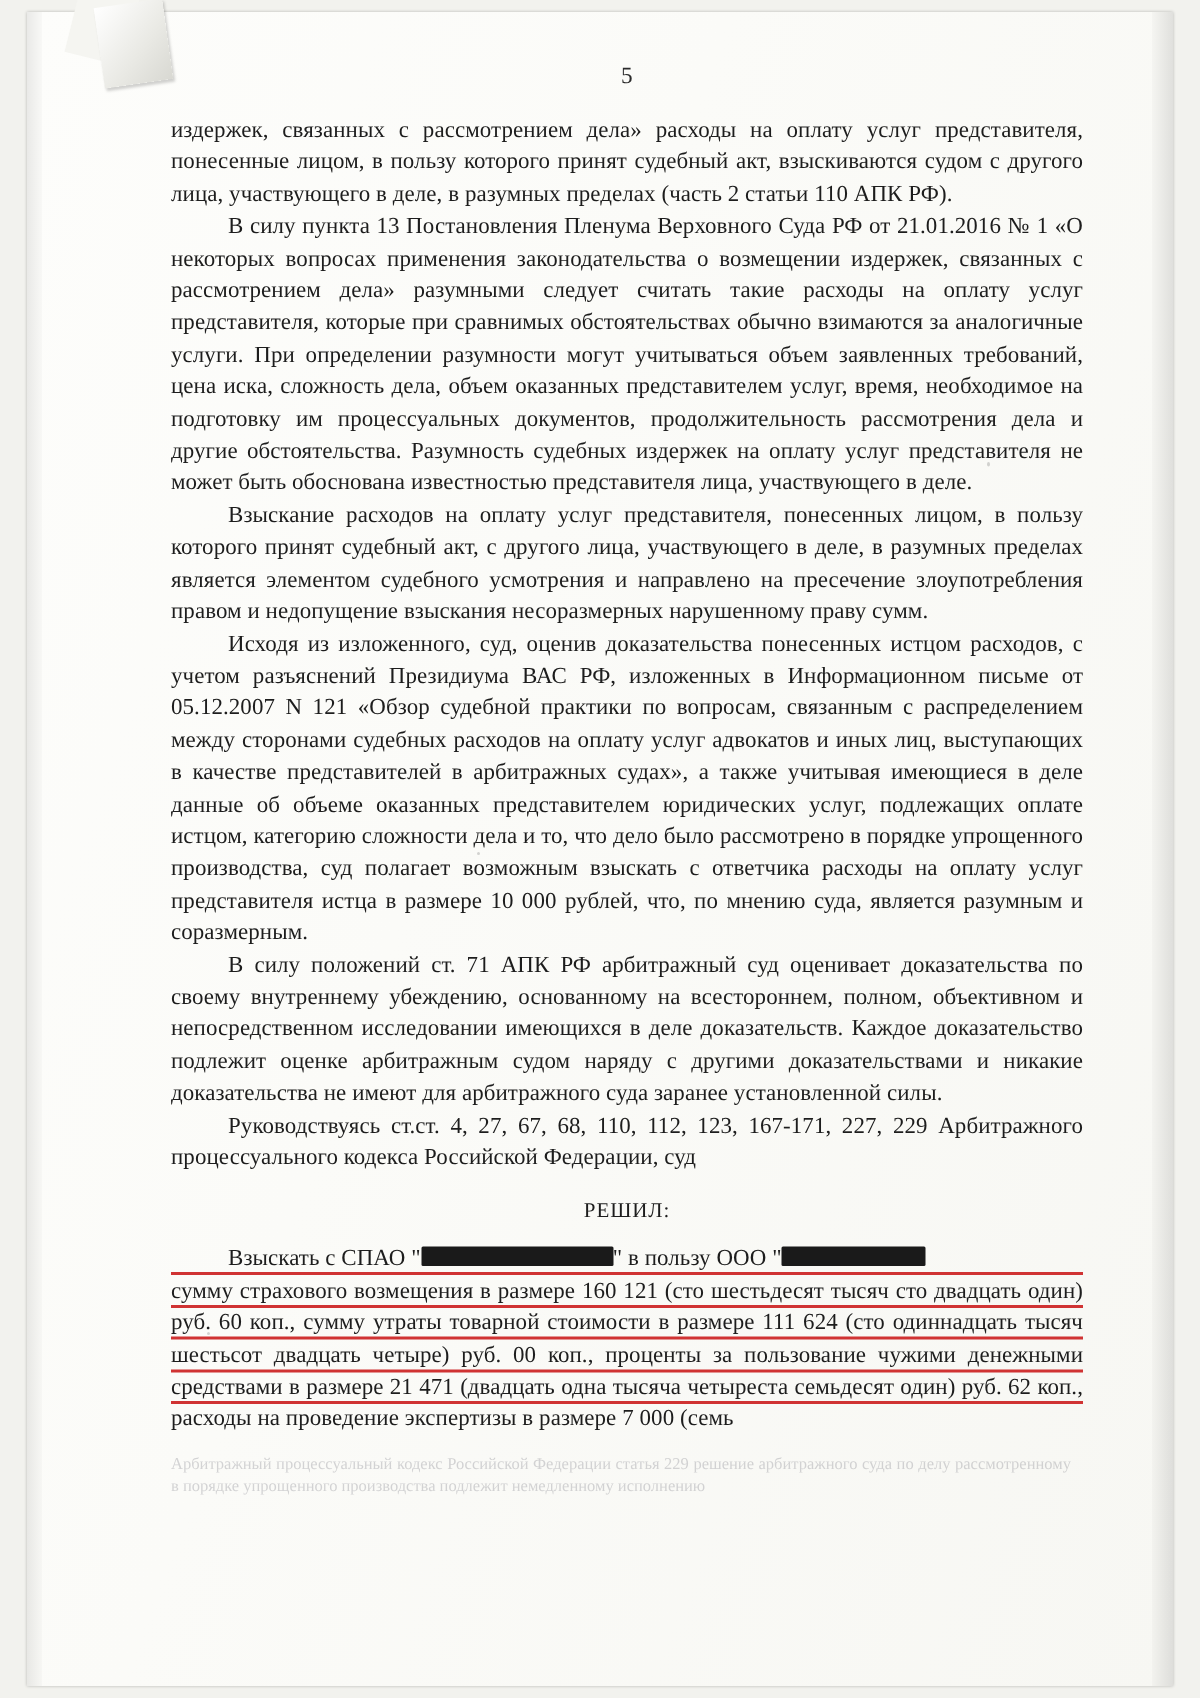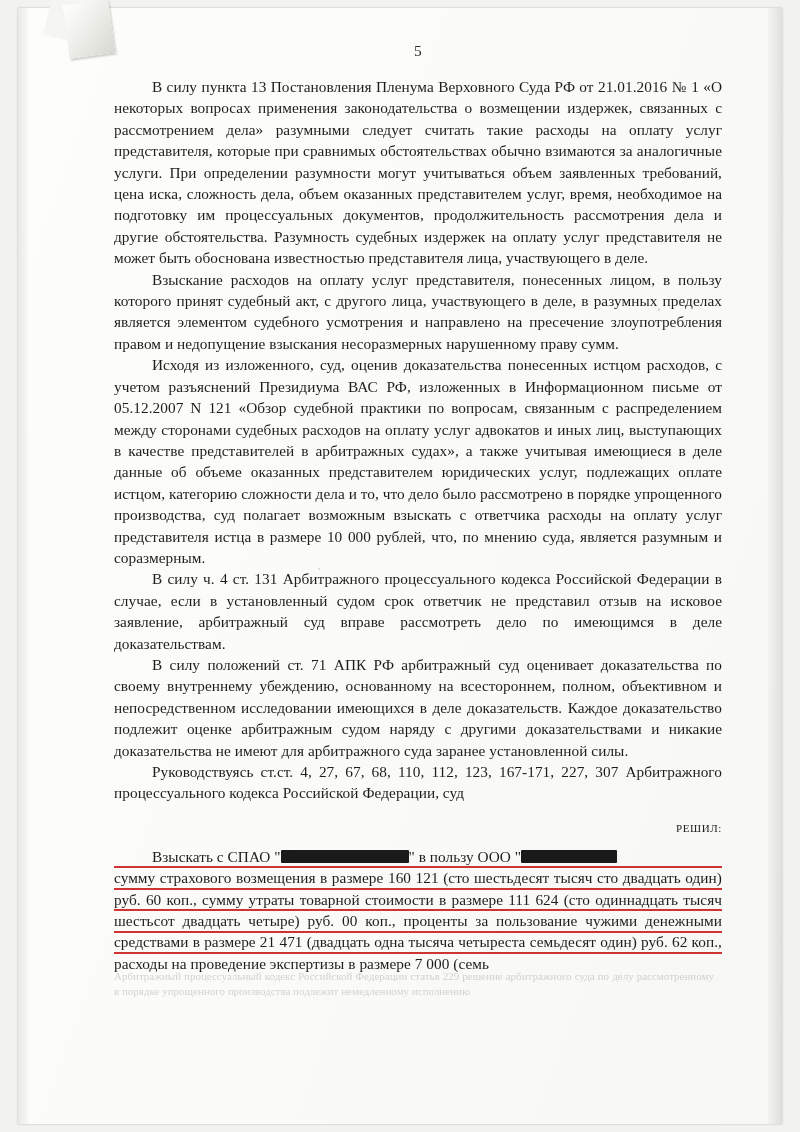--- a/index.html
+++ b/index.html
@@ -88,22 +88,22 @@
     text-align: justify;
     text-justify: inter-word;
     color: #1d1d1d;
     text-indent: 38px;
     letter-spacing: 0.05px;
   }
   p.para.noindent {
     text-indent: 0;
   }
   .verdict {
-    text-align: right;
-    font-size: 11px;
+    text-align: center;
+    font-size: 14px;
     color: #1d1d1d;
     margin: 18px 0 12px 0;
     letter-spacing: 0.6px;
   }
   
   .redacted-block {
     position: relative;
   }
   .redacted-block p.para {
     position: relative;
@@ -155,26 +155,26 @@
     <div class="fold"></div>
 
     <div class="speck" style="left:300px;top:560px;width:2px;height:2px;"></div>
     <div class="speck" style="left:640px;top:300px;width:2px;height:3px;"></div>
     <div class="speck" style="left:120px;top:880px;width:2px;height:2px;"></div>
 
     <div class="content">
 
       <div class="page-number">5</div>
 
+      <p class="para noindent">издержек, связанных с рассмотрением дела» расходы на оплату услуг представителя, понесенные лицом, в пользу которого принят судебный акт, взыскиваются судом с другого лица, участвующего в деле, в разумных пределах (часть 2 статьи 110 АПК РФ).</p>
       <p class="para">В силу пункта 13 Постановления Пленума Верховного Суда РФ от 21.01.2016 № 1 «О некоторых вопросах применения законодательства о возмещении издержек, связанных с рассмотрением дела» разумными следует считать такие расходы на оплату услуг представителя, которые при сравнимых обстоятельствах обычно взимаются за аналогичные услуги. При определении разумности могут учитываться объем заявленных требований, цена иска, сложность дела, объем оказанных представителем услуг, время, необходимое на подготовку им процессуальных документов, продолжительность рассмотрения дела и другие обстоятельства. Разумность судебных издержек на оплату услуг представителя не может быть обоснована известностью представителя лица, участвующего в деле.</p>
       <p class="para">Взыскание расходов на оплату услуг представителя, понесенных лицом, в пользу которого принят судебный акт, с другого лица, участвующего в деле, в разумных пределах является элементом судебного усмотрения и направлено на пресечение злоупотребления правом и недопущение взыскания несоразмерных нарушенному праву сумм.</p>
       <p class="para">Исходя из изложенного, суд, оценив доказательства понесенных истцом расходов, с учетом разъяснений Президиума ВАС РФ, изложенных в Информационном письме от 05.12.2007 N 121 «Обзор судебной практики по вопросам, связанным с распределением между сторонами судебных расходов на оплату услуг адвокатов и иных лиц, выступающих в качестве представителей в арбитражных судах», а также учитывая имеющиеся в деле данные об объеме оказанных представителем юридических услуг, подлежащих оплате истцом, категорию сложности дела и то, что дело было рассмотрено в порядке упрощенного производства, суд полагает возможным взыскать с ответчика расходы на оплату услуг представителя истца в размере 10 000 рублей, что, по мнению суда, является разумным и соразмерным.</p>
-      <p class="para">В силу ч. 4 ст. 131 Арбитражного процессуального кодекса Российской Федерации в случае, если в установленный судом срок ответчик не представил отзыв на исковое заявление, арбитражный суд вправе рассмотреть дело по имеющимся в деле доказательствам.</p>
       <p class="para">В силу положений ст. 71 АПК РФ арбитражный суд оценивает доказательства по своему внутреннему убеждению, основанному на всестороннем, полном, объективном и непосредственном исследовании имеющихся в деле доказательств. Каждое доказательство подлежит оценке арбитражным судом наряду с другими доказательствами и никакие доказательства не имеют для арбитражного суда заранее установленной силы.</p>
-      <p class="para">Руководствуясь ст.ст. 4, 27, 67, 68, 110, 112, 123, 167-171, 227, 307 Арбитражного процессуального кодекса Российской Федерации, суд</p>
+      <p class="para">Руководствуясь ст.ст. 4, 27, 67, 68, 110, 112, 123, 167-171, 227, 229 Арбитражного процессуального кодекса Российской Федерации, суд</p>
 
       <div class="verdict">РЕШИЛ:</div>
 
       <div class="redacted-block">
         <p class="para"><span>Взыскать с СПАО "</span><span class="blackbar bar-a"></span><span>" в пользу ООО "</span><span class="blackbar bar-b"></span></p>
         <p class="para noindent">сумму страхового возмещения в размере 160 121 (сто шестьдесят тысяч сто двадцать один) руб. 60 коп., сумму утраты товарной стоимости в размере 111 624 (сто одиннадцать тысяч шестьсот двадцать четыре) руб. 00 коп., проценты за пользование чужими денежными средствами в размере 21 471 (двадцать одна тысяча четыреста семьдесят один) руб. 62 коп., расходы на проведение экспертизы в размере 7 000 (семь</p>
 
         <div class="underline-red" style="left:0px;top:20px;width:608px;"></div>
         <div class="underline-red" style="left:0px;top:42px;width:608px;"></div>
         <div class="underline-red" style="left:0px;top:63px;width:608px;"></div>

